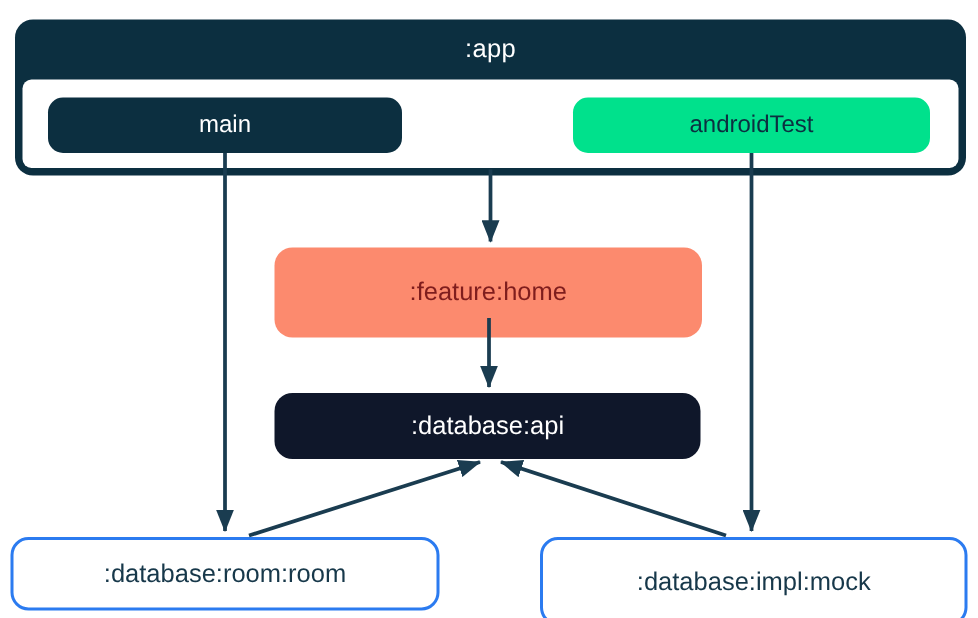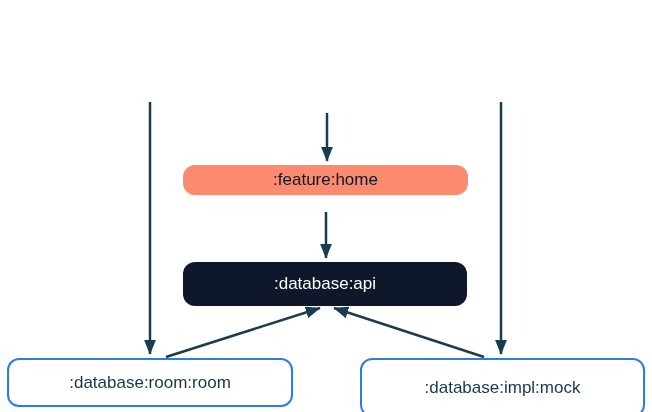--- a/index.html
+++ b/index.html
@@ -30,22 +30,22 @@
   }
   .pill-main { left: 17px; width: 236px; background: #0c2f40; color: #ffffff; }
   .pill-android-test { left: 367px; width: 238px; background: #00e18c; color: #0c2f40; }
 
   
   .node {
     position: absolute; display: flex; align-items: center; justify-content: center;
     border-radius: 12px; font-size: 17px;
   }
   .node-feature-home {
-    left: 183px; top: 165px; width: 285px; height: 30px;
-    background: #fc8a6e; color: #0f172a;
+    left: 183px; top: 165px; width: 285px; height: 60px;
+    background: #fc8a6e; color: #7f1d1d;
   }
   .node-database-api {
     left: 183px; top: 262px; width: 284px; height: 44px;
     background: #0f172a; color: #ffffff;
   }
   .node-impl {
     background: #ffffff; color: #17384a; border: 2.5px solid #2b7bf0;
   }
   .node-impl-room { left: 7px;  top: 358px; width: 286px; height: 49px; }
   .node-impl-mock { left: 360px; top: 358px; width: 285px; height: 59px; }
@@ -53,20 +53,31 @@
   .edges-layer {
     position: absolute; left: 0; top: 0; width: 652px; height: 412px;
     pointer-events: none;
   }
 </style>
 </head>
 <body>
 
 <div class="stage">
 
+  <div class="app-container">
+    <div class="app-header">:app</div>
+    <div class="app-body">
+      <div class="pill pill-main">
+        <span>main</span>
+      </div>
+      <div class="pill pill-android-test">
+        <span>androidTest</span>
+      </div>
+    </div>
+  </div>
 
   <div class="node node-feature-home">
     <span>:feature:home</span>
   </div>
 
   <div class="node node-database-api">
     <span>:database:api</span>
   </div>
 
   <div class="node node-impl node-impl-room">

